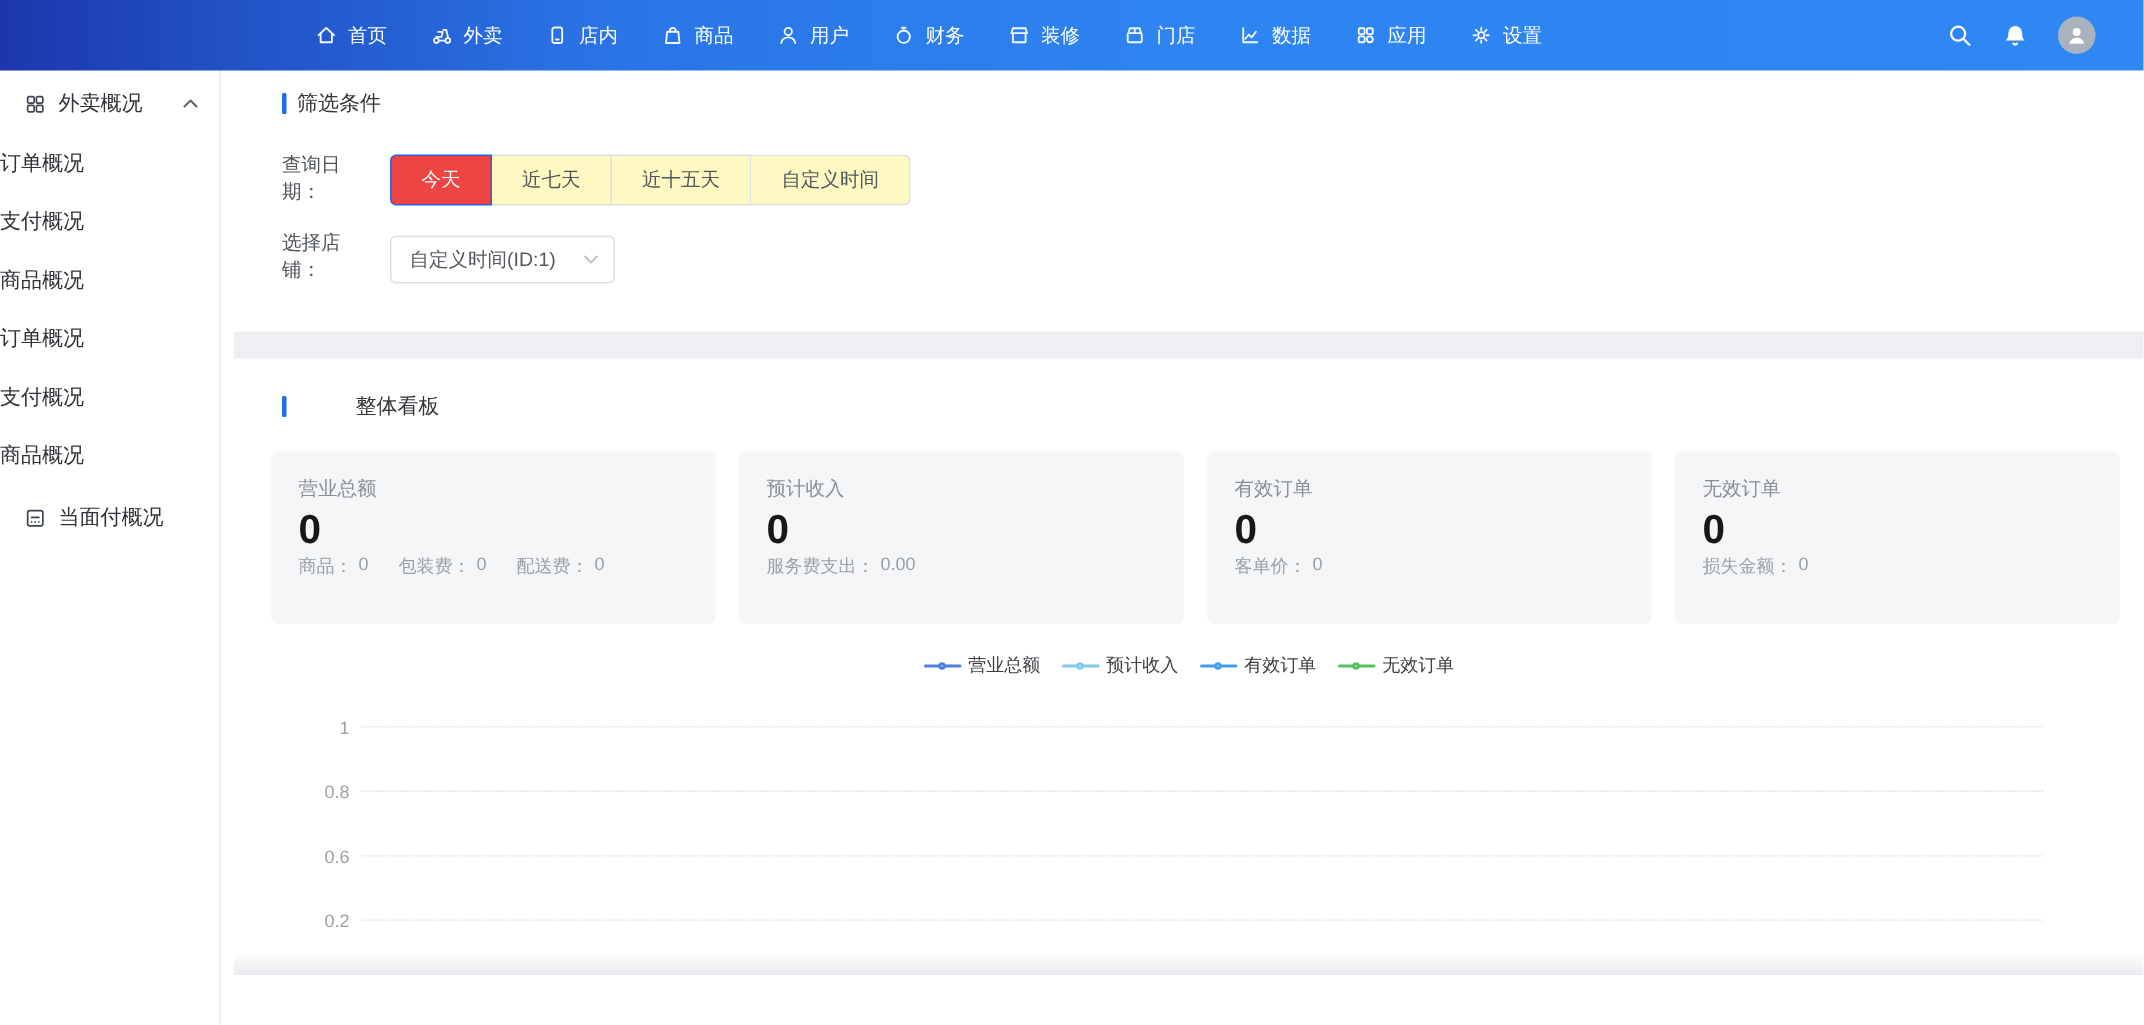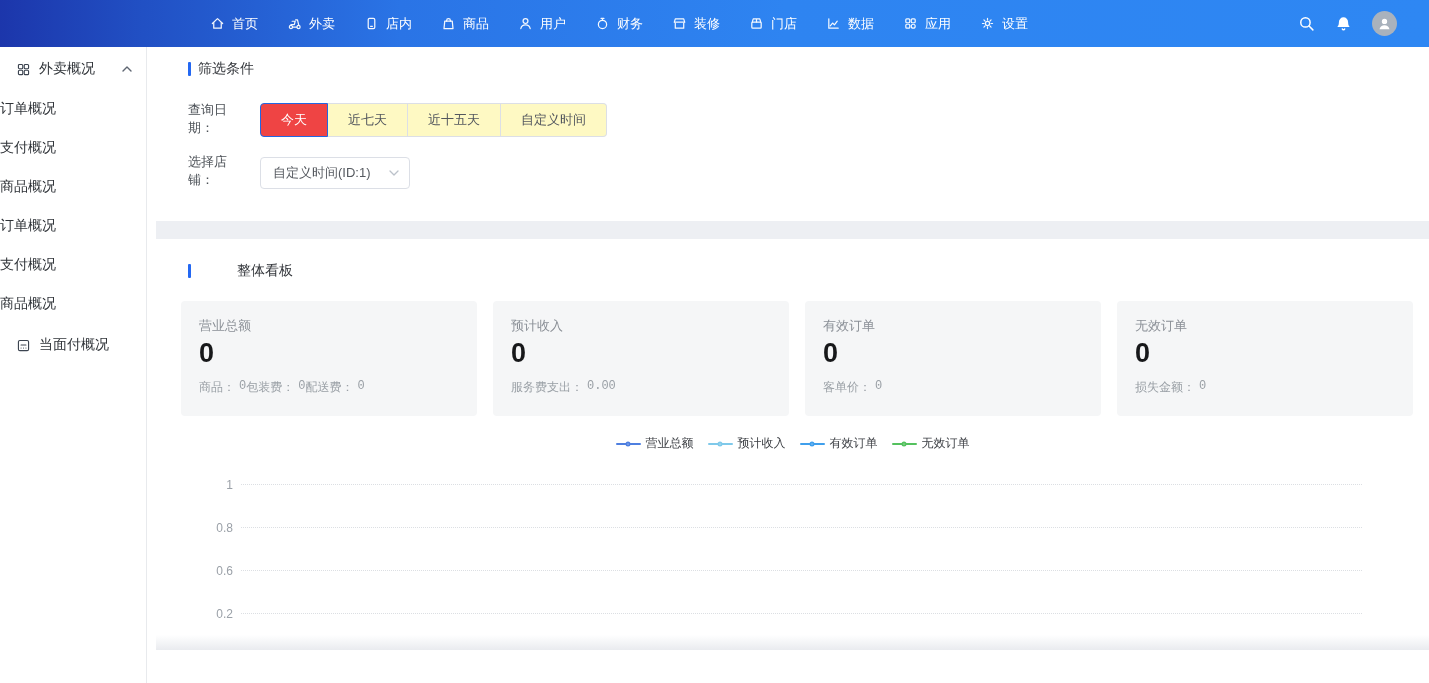--- a/index.html
+++ b/index.html
@@ -49,21 +49,21 @@
   .chev-down svg{ width:10px; height:6px; stroke:#bcc2ca; fill:none; stroke-width:1.3; stroke-linecap:round; stroke-linejoin:round; display:block;}
 
   .section-gap{ margin-top:32px; height:18px; background:#edeff3; }
 
   .board-section{ padding-top:24px; }
   .board-section .sec-header{ margin-left:32px;gap:46px; }
   .cards{ display:grid; grid-template-columns:repeat(4,1fr); gap:16px; padding:0 16px 0 25px; margin-top:22px; }
   .card{ background:#f5f6f7; border-radius:4px; height:115px; padding:16px 18px; }
   .card-title{ font-size:13px; color:#8a8f96; }
   .card-value{ font-size:27px; font-weight:bold; color:#17181a; margin-top:3px; line-height:1.15; }
-  .card-subs{ margin-top:10px; display:flex; font-size:12px; color:#9aa0a6;font-family:Liberation Mono, monospace; }
+  .card-subs{ display:flex; gap:20px; font-size:12px; color:#9aa0a6; }
   .card-sub{ display:flex; gap:4px; }
 
   
   .legend{ margin-top:19px; display:flex; justify-content:center; align-items:center; gap:14px; }
   .lg-item{ display:flex; align-items:center; gap:5px; cursor:pointer; }
   .lg-marker{ position:relative; width:25px; height:10px; flex:none; }
   .lg-line{ position:absolute; left:0; right:0; top:4px; height:2px; border-radius:1px; }
   .lg-dot{ position:absolute; left:50%; top:50%; transform:translate(-50%,-50%); width:5px; height:5px;
     border:2px solid #888; border-radius:50%; background:#fff; }
   .lg-label{ font-size:12px; color:#3a3d42; }

